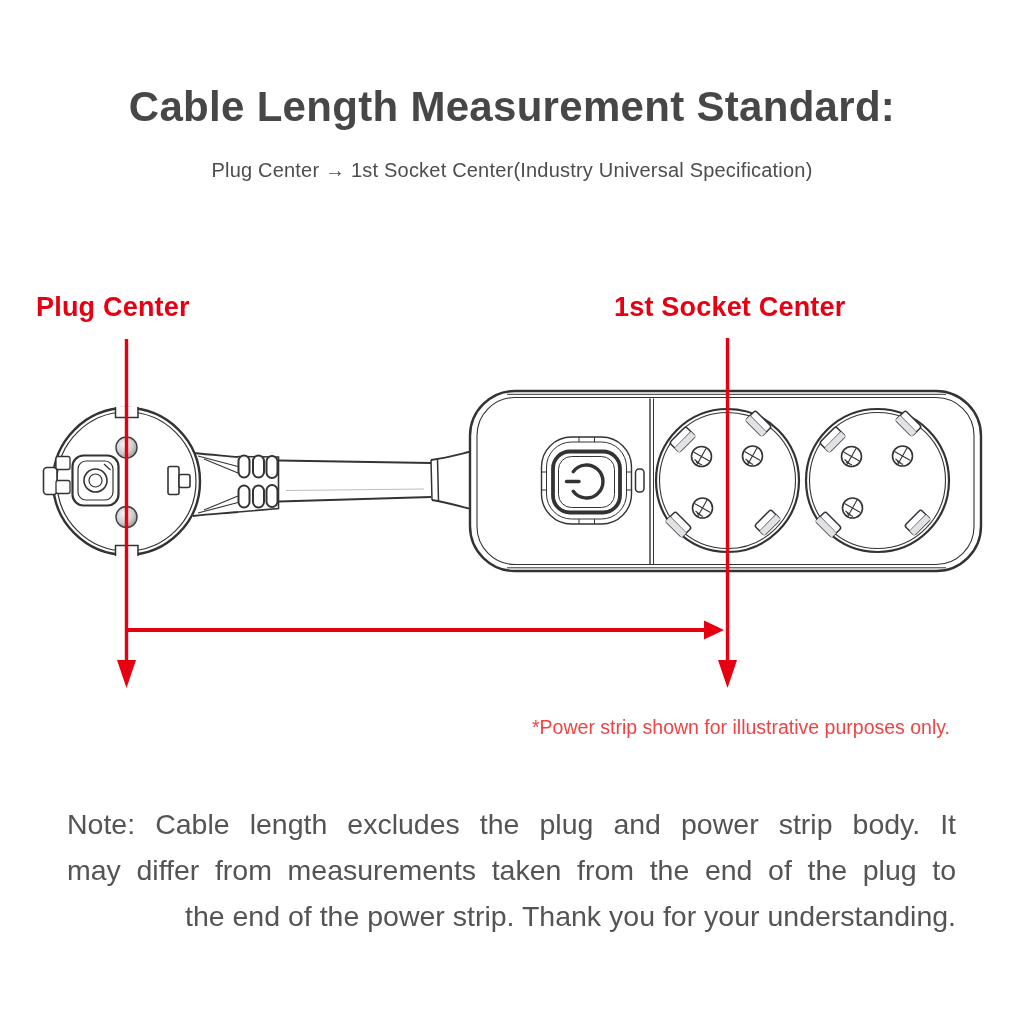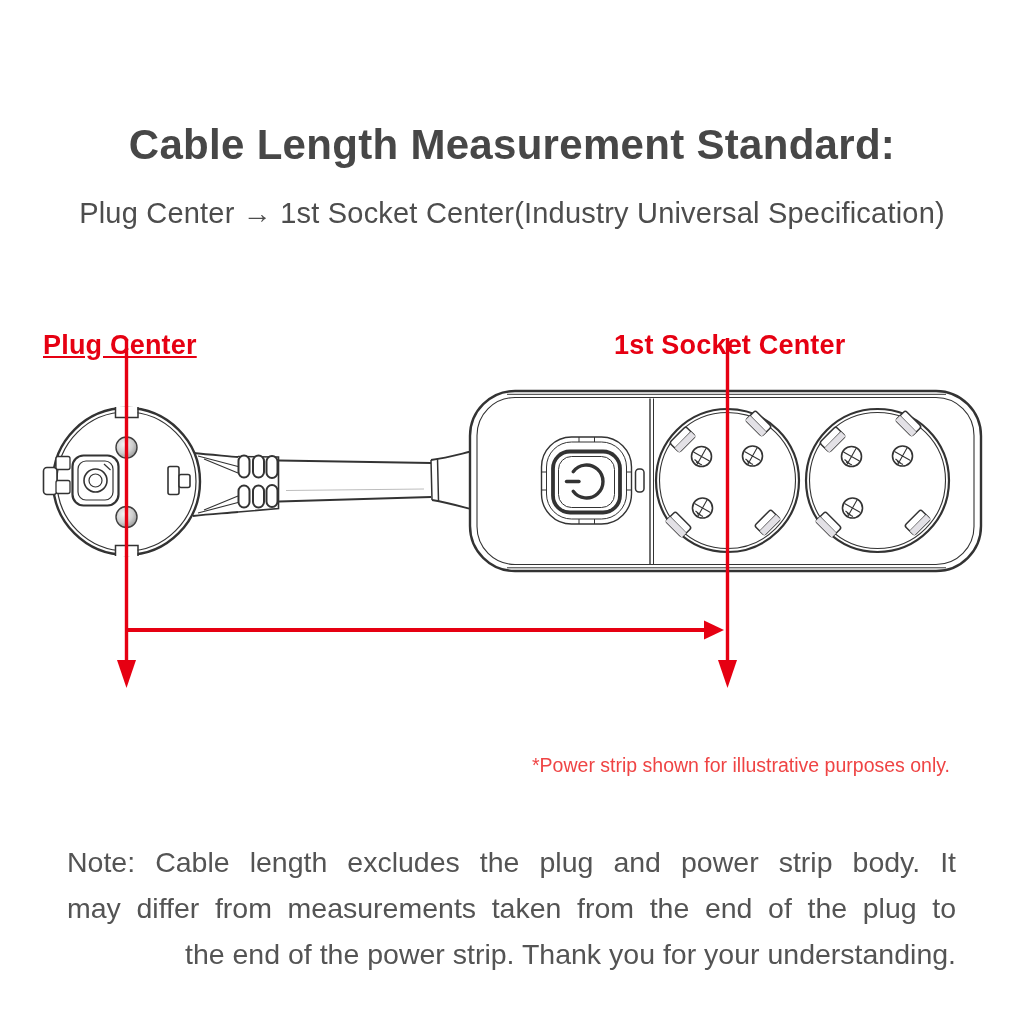--- a/index.html
+++ b/index.html
@@ -6,33 +6,33 @@
     --accent-red:#e60012;
     --line-art:#333333;
     --title-gray:#474747;
     --body-gray:#545454;
   }
   html,body{margin:0;padding:0;}
   body{
     width:1024px;height:1024px;position:relative;background:#ffffff;
     font-family:"Liberation Sans", sans-serif;overflow:hidden;
   }
-  .abs{position:absolute;margin-top:38px;}
+  .abs{position:absolute;}
   .title{
     left:0;right:0;top:83px;text-align:center;
     font-size:42px;font-weight:700;color:var(--title-gray);letter-spacing:.3px;
   }
   .subtitle{
     left:0;right:0;top:159px;text-align:center;
-    font-size:29px;font-weight:400;color:#4d4d4d;letter-spacing:.2px;
+    font-size:20px;font-weight:400;color:#4d4d4d;letter-spacing:.2px;
   }
   .red-label{
     color:var(--accent-red);font-size:27px;font-weight:700;letter-spacing:.2px;white-space:nowrap;
   }
-  .label-plug{left:43px;top:292px;text-decoration:underline;}
+  .label-plug{left:36px;top:292px;}
   .label-socket{left:614px;top:292px;}
   .footnote{
     right:74px;top:716px;font-size:19.5px;color:#ef4444;white-space:nowrap;
   }
   .note{
     left:67px;top:801px;width:889px;
     font-size:28.5px;line-height:46px;color:var(--body-gray);
   }
   .note .jline{text-align:justify;text-align-last:justify;}
   .note .lline{text-align:right;}

